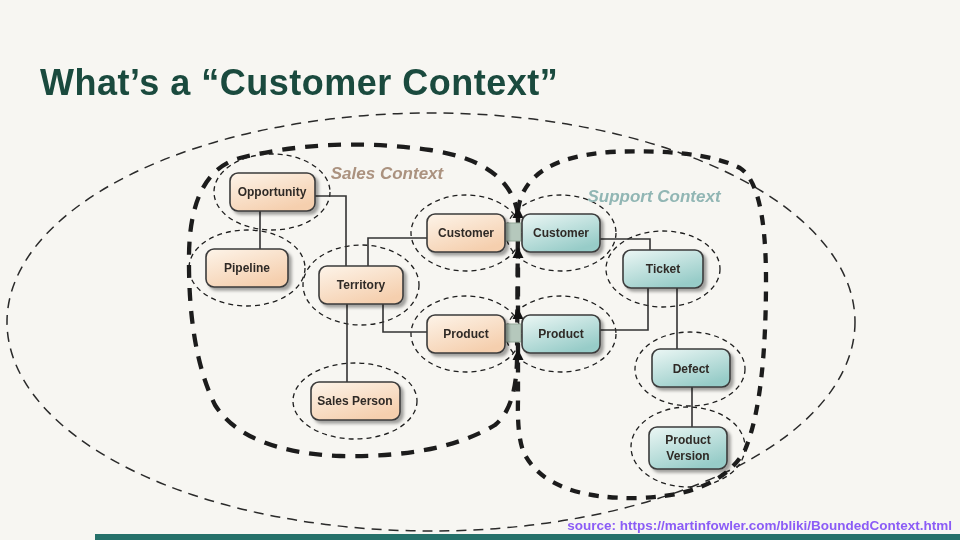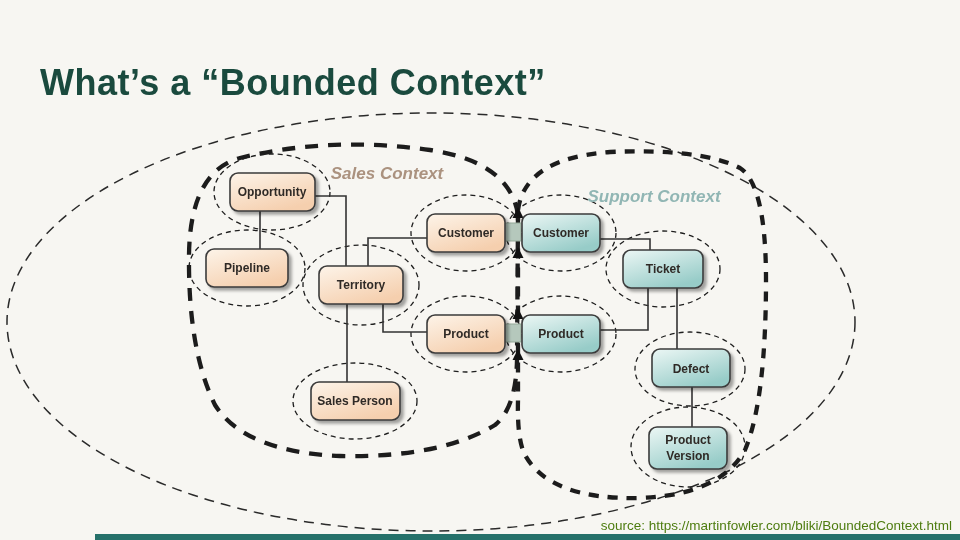--- a/index.html
+++ b/index.html
@@ -24,22 +24,23 @@
     font-weight: 600;
     letter-spacing: 0.5px;
     color: #1a4a3e;
     white-space: nowrap;
   }
   .source-note {
     position: absolute;
     right: 8px;
     bottom: 7px;
     font-size: 13.5px;
-    color: #4d7c0f;
+    color: #8b5cf6;
     white-space: nowrap;
+    font-weight: bold;
   }
   .accent-bar {
     position: absolute;
     left: 95px;
     right: 0;
     bottom: 0;
     height: 6px;
     background: #26716a;
   }
   svg.diagram {
@@ -155,19 +156,19 @@
     <text class="node-label" x="561" y="338">Product</text>
     <text class="node-label" x="663" y="273">Ticket</text>
     <text class="node-label" x="691" y="373">Defect</text>
     <text class="node-label" x="688" y="444">Product</text>
     <text class="node-label" x="688" y="460">Version</text>
 
     <text class="context-label sales-context-label" x="387" y="179">Sales Context</text>
     <text class="context-label support-context-label" x="654" y="202">Support Context</text>
   </svg>
 
-  <div class="slide-title">What’s a “Bounded Context”</div>
+  <div class="slide-title">What’s a “Customer Context”</div>
 
   <div class="source-note">source: https://martinfowler.com/bliki/BoundedContext.html</div>
 
   <div class="accent-bar"></div>
 
 </div>
 
 </body></html>

